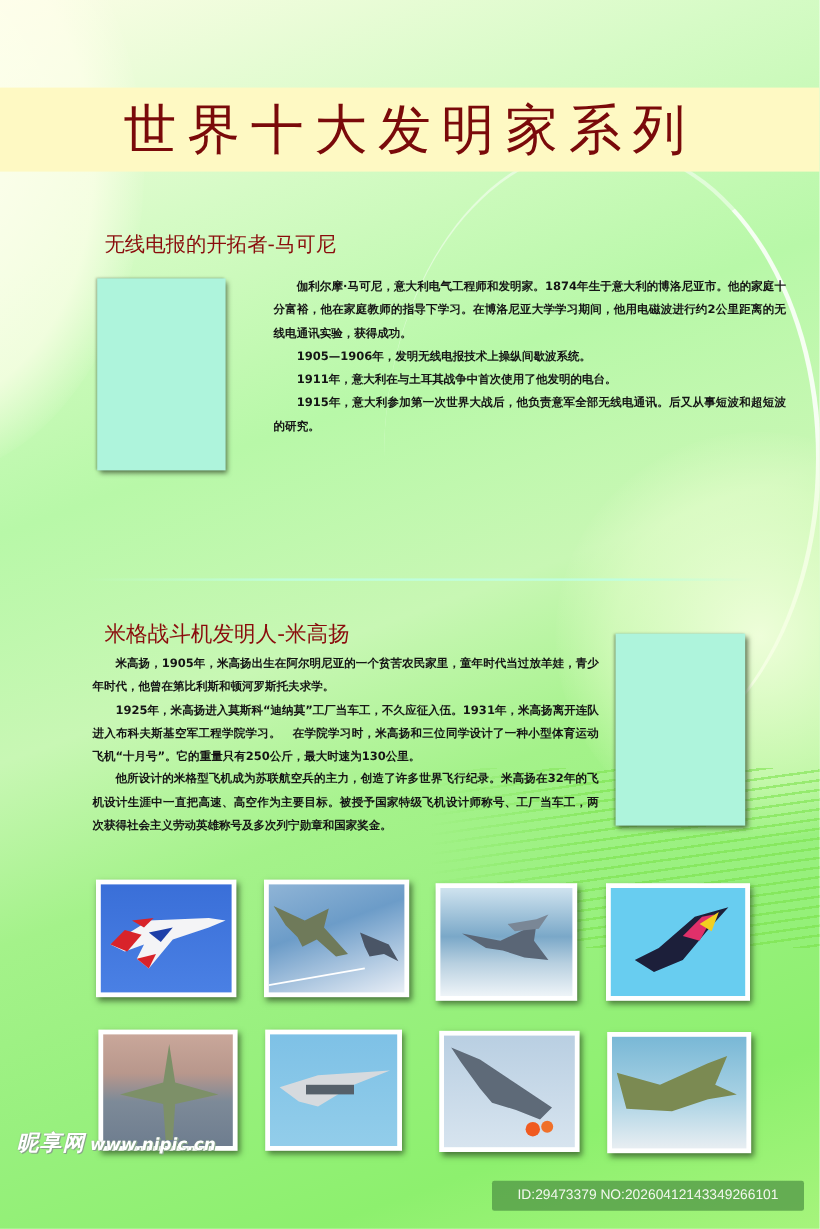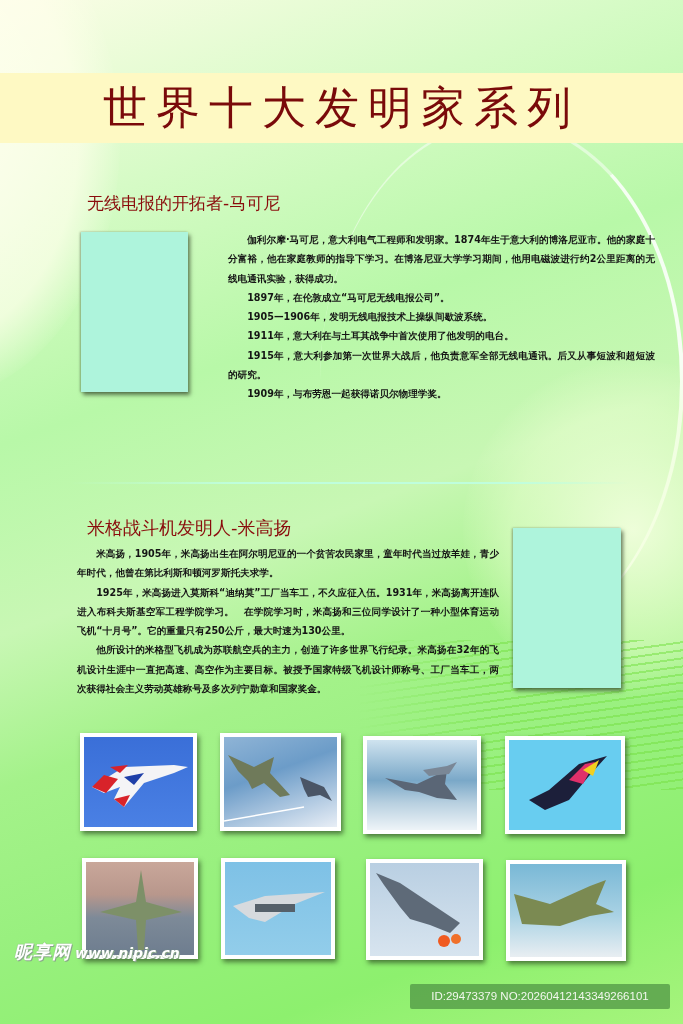--- a/index.html
+++ b/index.html
@@ -119,25 +119,23 @@
 </div>
 
 <div class="title-band">
   <h1>世界十大发明家系列</h1>
 </div>
 
 <h2 class="section-heading sec1-heading">无线电报的开拓者-马可尼</h2>
 <div class="photo-frame portrait-1"></div>
 <div class="text-block sec1-text">
   <p>伽利尔摩·马可尼，意大利电气工程师和发明家。1874年生于意大利的博洛尼亚市。他的家庭十分富裕，他在家庭教师的指导下学习。在博洛尼亚大学学习期间，他用电磁波进行约2公里距离的无线电通讯实验，获得成功。</p>
-  <p>1897年，在伦敦成立“马可尼无线电报公司”。</p>
   <p>1905—1906年，发明无线电报技术上操纵间歇波系统。</p>
   <p>1911年，意大利在与土耳其战争中首次使用了他发明的电台。</p>
   <p>1915年，意大利参加第一次世界大战后，他负责意军全部无线电通讯。后又从事短波和超短波的研究。</p>
-  <p>1909年，与布劳恩一起获得诺贝尔物理学奖。</p>
 </div>
 
 <h2 class="section-heading sec2-heading">米格战斗机发明人-米高扬</h2>
 <div class="photo-frame portrait-2"></div>
 <div class="text-block sec2-text">
   <p>米高扬，1905年，米高扬出生在阿尔明尼亚的一个贫苦农民家里，童年时代当过放羊娃，青少年时代，他曾在第比利斯和顿河罗斯托夫求学。</p>
   <p>1925年，米高扬进入莫斯科“迪纳莫”工厂当车工，不久应征入伍。1931年，米高扬离开连队进入布科夫斯基空军工程学院学习。　在学院学习时，米高扬和三位同学设计了一种小型体育运动飞机“十月号”。它的重量只有250公斤，最大时速为130公里。</p>
   <p>他所设计的米格型飞机成为苏联航空兵的主力，创造了许多世界飞行纪录。米高扬在32年的飞机设计生涯中一直把高速、高空作为主要目标。被授予国家特级飞机设计师称号、工厂当车工，两次获得社会主义劳动英雄称号及多次列宁勋章和国家奖金。</p>
 </div>
 

